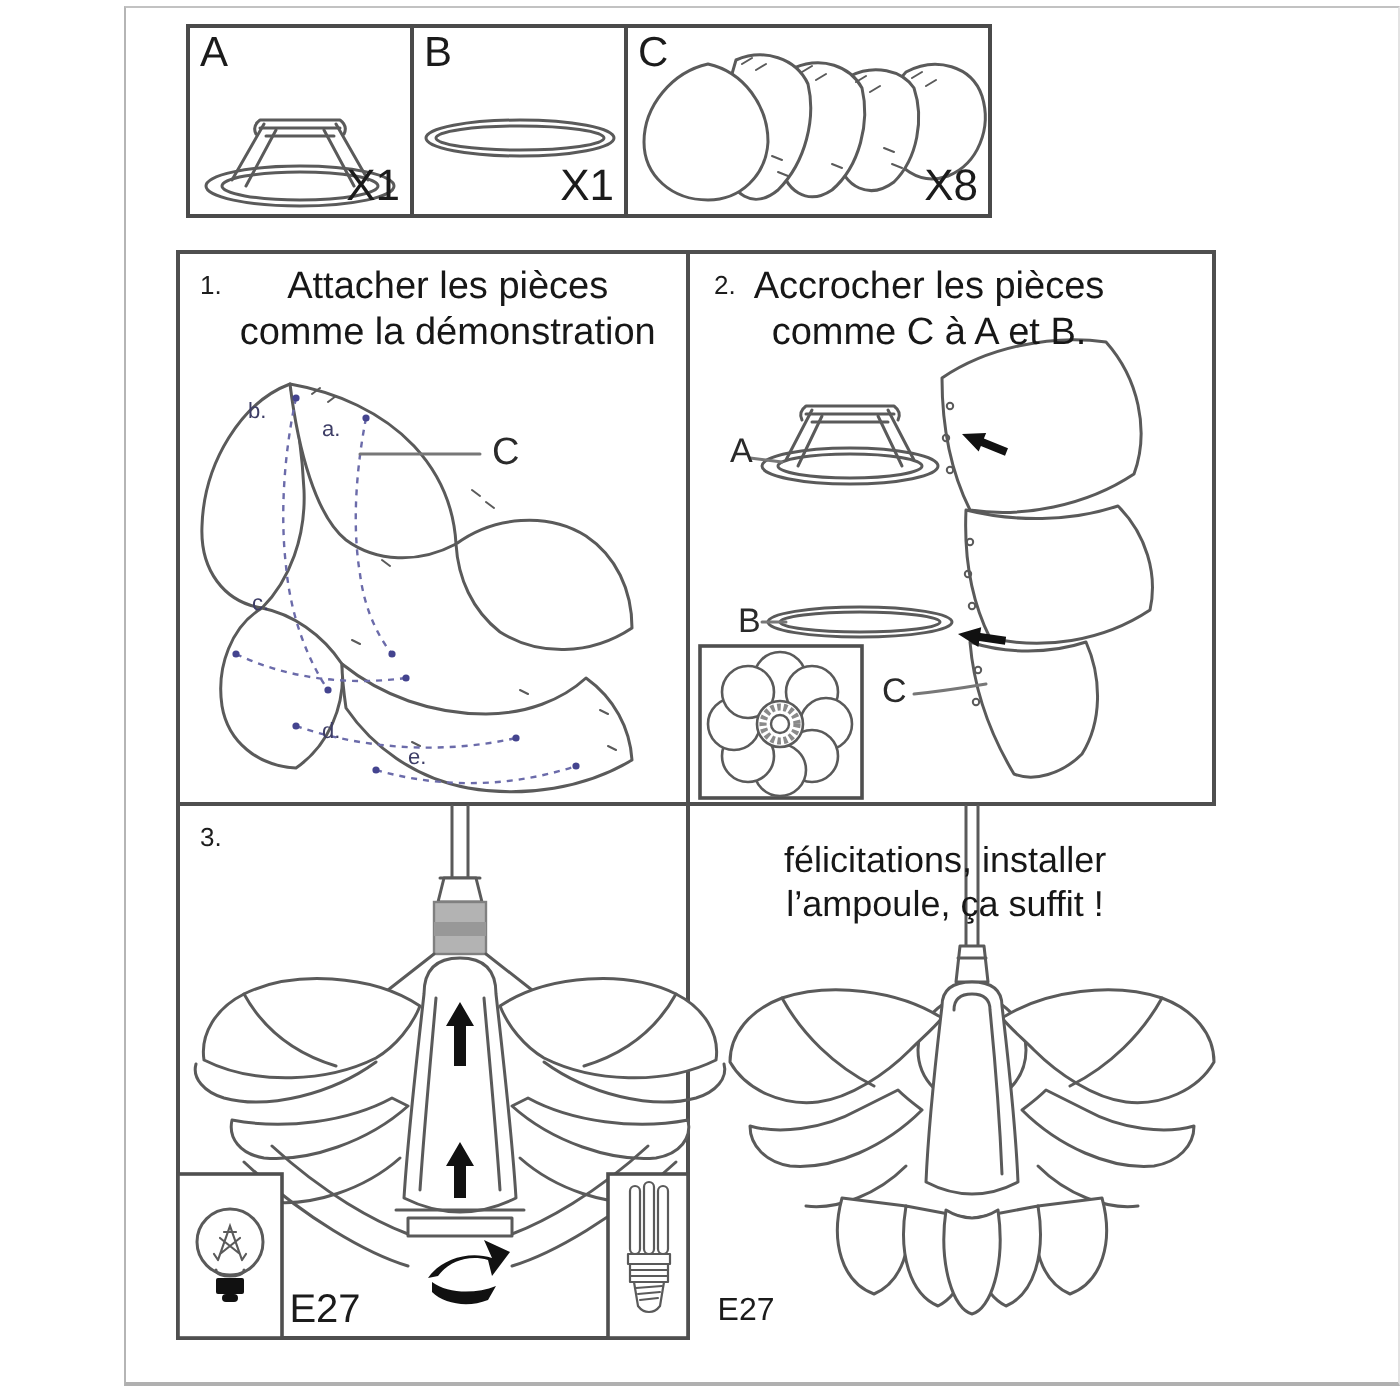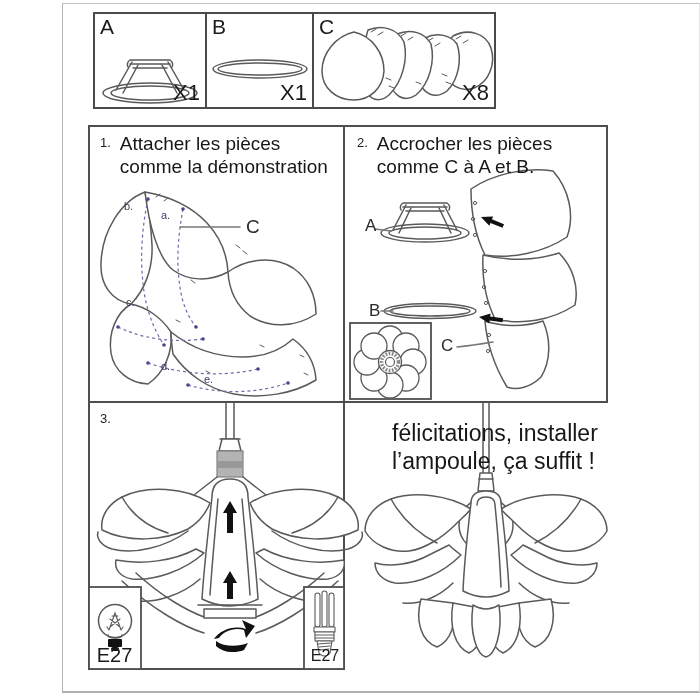--- a/index.html
+++ b/index.html
@@ -17,26 +17,26 @@
   .part-cell + .part-cell{border-left:2px solid #4a4a4a;}
   .part-letter{position:absolute;left:5px;top:1px;font-size:21px;color:#1b1b1b;}
   .part-qty{position:absolute;right:5px;bottom:1px;font-size:22px;color:#1b1b1b;margin-left:35px;}
   
   .panel{box-sizing:border-box;border:2px solid #4f4f4f;background:transparent;}
   .p1{left:88px;top:125px;width:257px;height:278px;}
   .p2{left:345px;top:125px;width:263px;height:278px;border-left:none;}
   .p3{left:88px;top:403px;width:257px;height:267px;border-top:none;}
   .step-head{position:absolute;display:flex;align-items:flex-start;z-index:3;}
   .step-num{font-size:13px;padding-top:2px;margin-right:9px;color:#1d1d1d;}
-  .step-text{font-size:19px;line-height:1.2;white-space:pre-line;color:#171717;}
+  .step-text{font-size:19px;line-height:1.2;white-space:pre-line;color:#171717;text-align:center;}
   .lbl{position:absolute;font-size:11px;color:#3d3d66;z-index:3;}
   .biglbl{position:absolute;font-size:19px;color:#2a2a2a;z-index:3;}
-  .e27{position:absolute;text-align:center;color:#1b1b1b;z-index:3;}
-  .finish-text{position:absolute;left:392px;top:420px;font-size:23px;line-height:1.2;
-               white-space:pre-line;color:#171717;z-index:3;}
+  .e27{position:absolute;text-align:center;color:#1b1b1b;z-index:3;padding-left:48px;}
+  .finish-text{position:absolute;left:392px;top:420px;font-size:18px;line-height:1.2;
+               white-space:pre-line;color:#171717;z-index:3;text-align:center;}
   .stroke{fill:none;stroke:#5a5a5a;stroke-width:1.5;stroke-linecap:round;}
   .shape{fill:#ffffff;stroke:#5a5a5a;stroke-width:1.5;stroke-linejoin:round;}
   .dash{fill:none;stroke:#6b6baa;stroke-width:1.2;stroke-dasharray:3 3;}
   .blk{fill:#111111;stroke:none;}
 </style>
 </head>
 <body>
 
 <div id="root">
 

